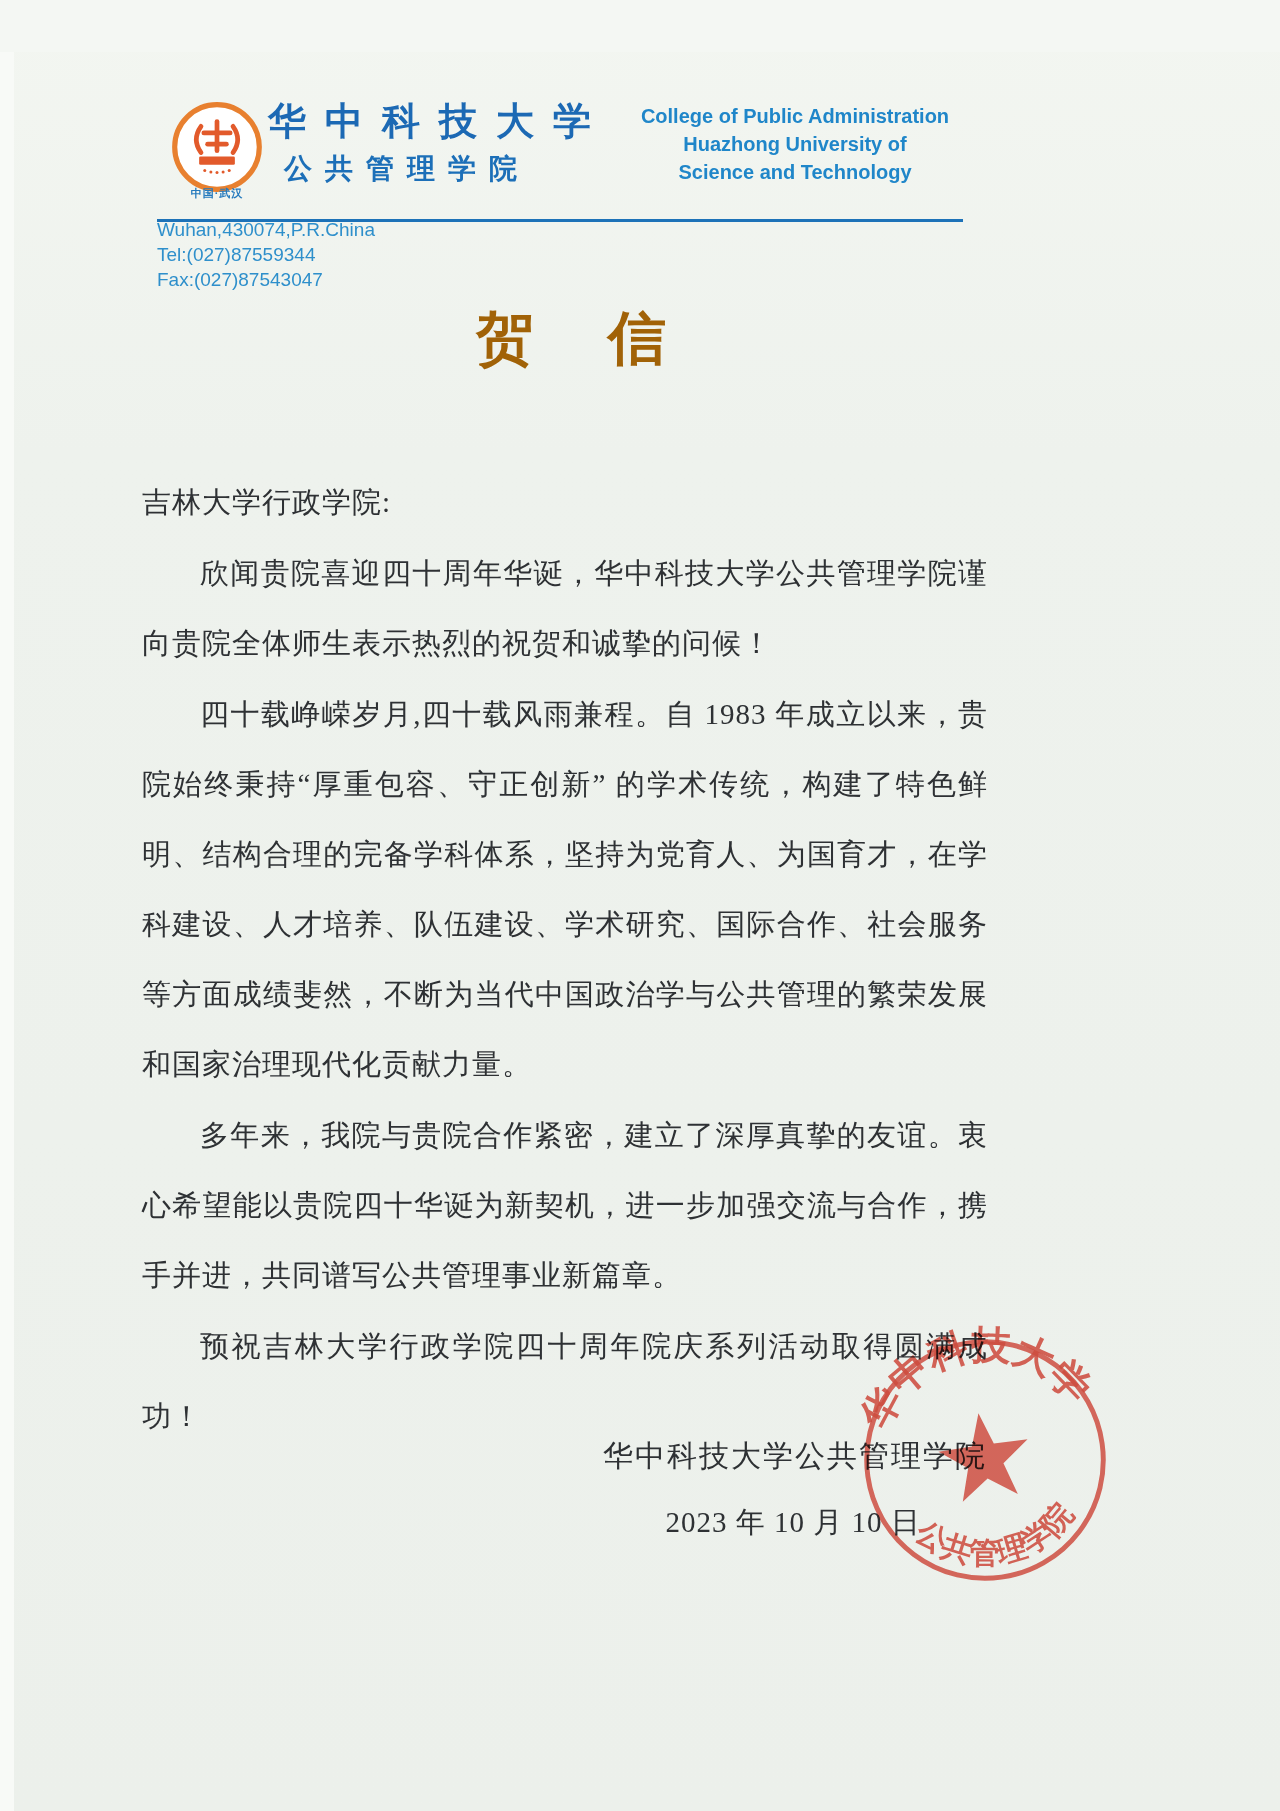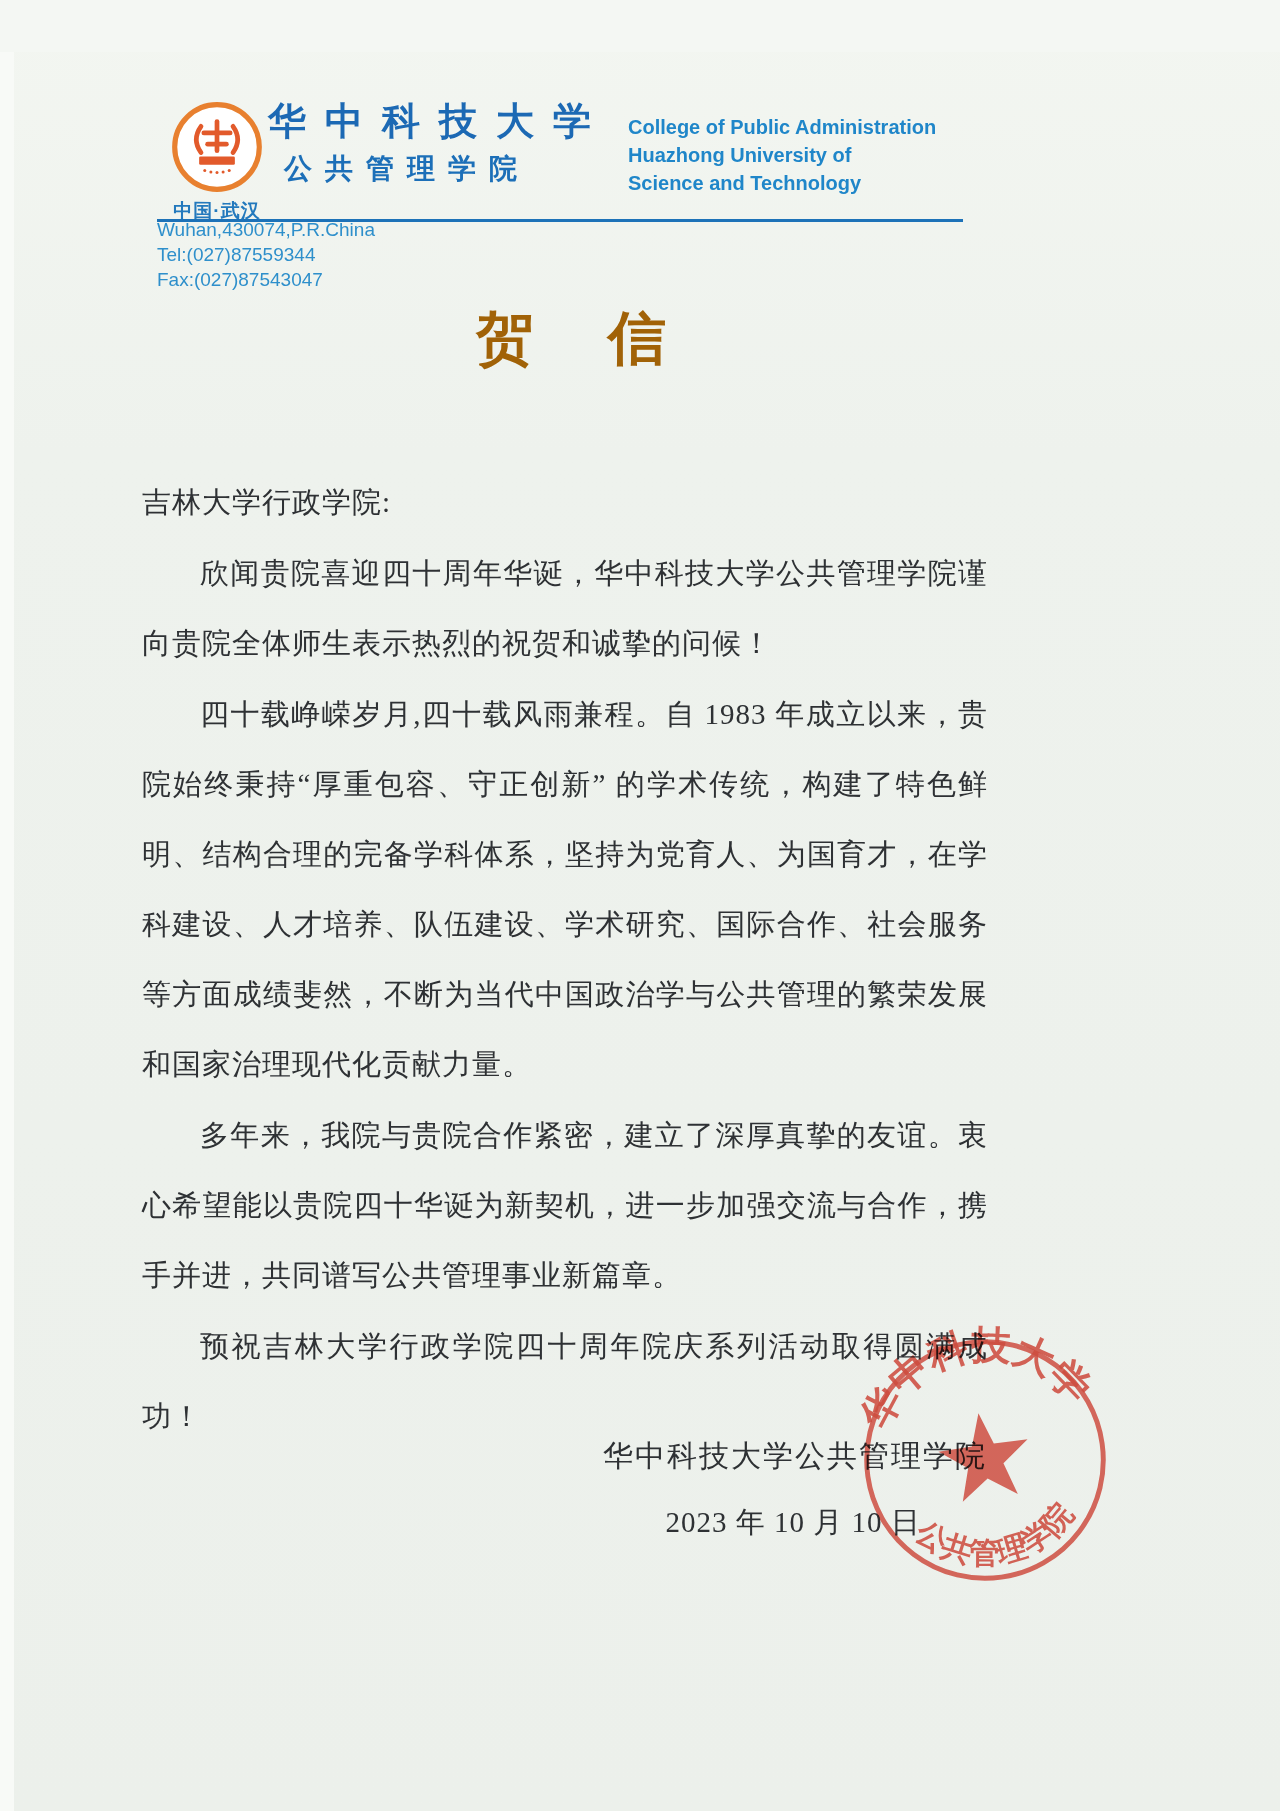--- a/index.html
+++ b/index.html
@@ -6,30 +6,30 @@
   body{
     width:1280px;height:1811px;position:relative;overflow:hidden;
     background:linear-gradient(180deg,#f3f6f1 0%,#eef2ed 25%,#ecf0eb 100%);
     font-family:"Liberation Serif","DejaVu Serif",serif;
   }
   .scan-edge{position:absolute;left:0;top:0;width:14px;height:100%;background:#f8faf7;}
   .scan-top{position:absolute;left:0;top:0;width:100%;height:52px;background:#f4f7f3;}
 
   
   .logo{position:absolute;left:170px;top:100px;width:94px;height:94px;}
-  .logo-caption{position:absolute;left:158px;top:198px;width:118px;text-align:center;
-    font-family:"Liberation Sans","DejaVu Sans",sans-serif;font-weight:700;font-size:19px;
+  .logo-caption{position:absolute;left:158px;top:186px;width:118px;text-align:center;
+    font-family:"Liberation Sans","DejaVu Sans",sans-serif;font-weight:700;font-size:11px;
     color:#2379bd;letter-spacing:1px;}
   .cn-name{position:absolute;left:268px;top:96px;
     font-family:"Liberation Serif","DejaVu Serif",serif;font-weight:700;
     font-size:38px;letter-spacing:19px;color:#1c69b4;white-space:nowrap;}
   .cn-dept{position:absolute;left:284px;top:150px;
     font-family:"Liberation Sans","DejaVu Sans",sans-serif;font-weight:700;
     font-size:28px;letter-spacing:13px;color:#1c6fb8;white-space:nowrap;}
-  .en-block{position:absolute;left:628px;top:113px;width:334px;text-align:left;
+  .en-block{position:absolute;left:628px;top:102px;width:334px;text-align:center;
     font-family:"Liberation Sans","DejaVu Sans",sans-serif;font-weight:700;
     font-size:20px;line-height:28px;color:#1f86c9;}
   .divider{position:absolute;left:157px;top:219px;width:806px;height:3px;background:#1d72b8;}
   .contact{position:absolute;left:157px;top:217px;
     font-family:"Liberation Sans","DejaVu Sans",sans-serif;
     font-size:19px;line-height:25px;color:#2e8fcb;}
 
   
   .doc-title{position:absolute;left:0;top:300px;width:1150px;text-align:center;
     font-weight:700;font-size:58px;color:#a16207;letter-spacing:8px;}

